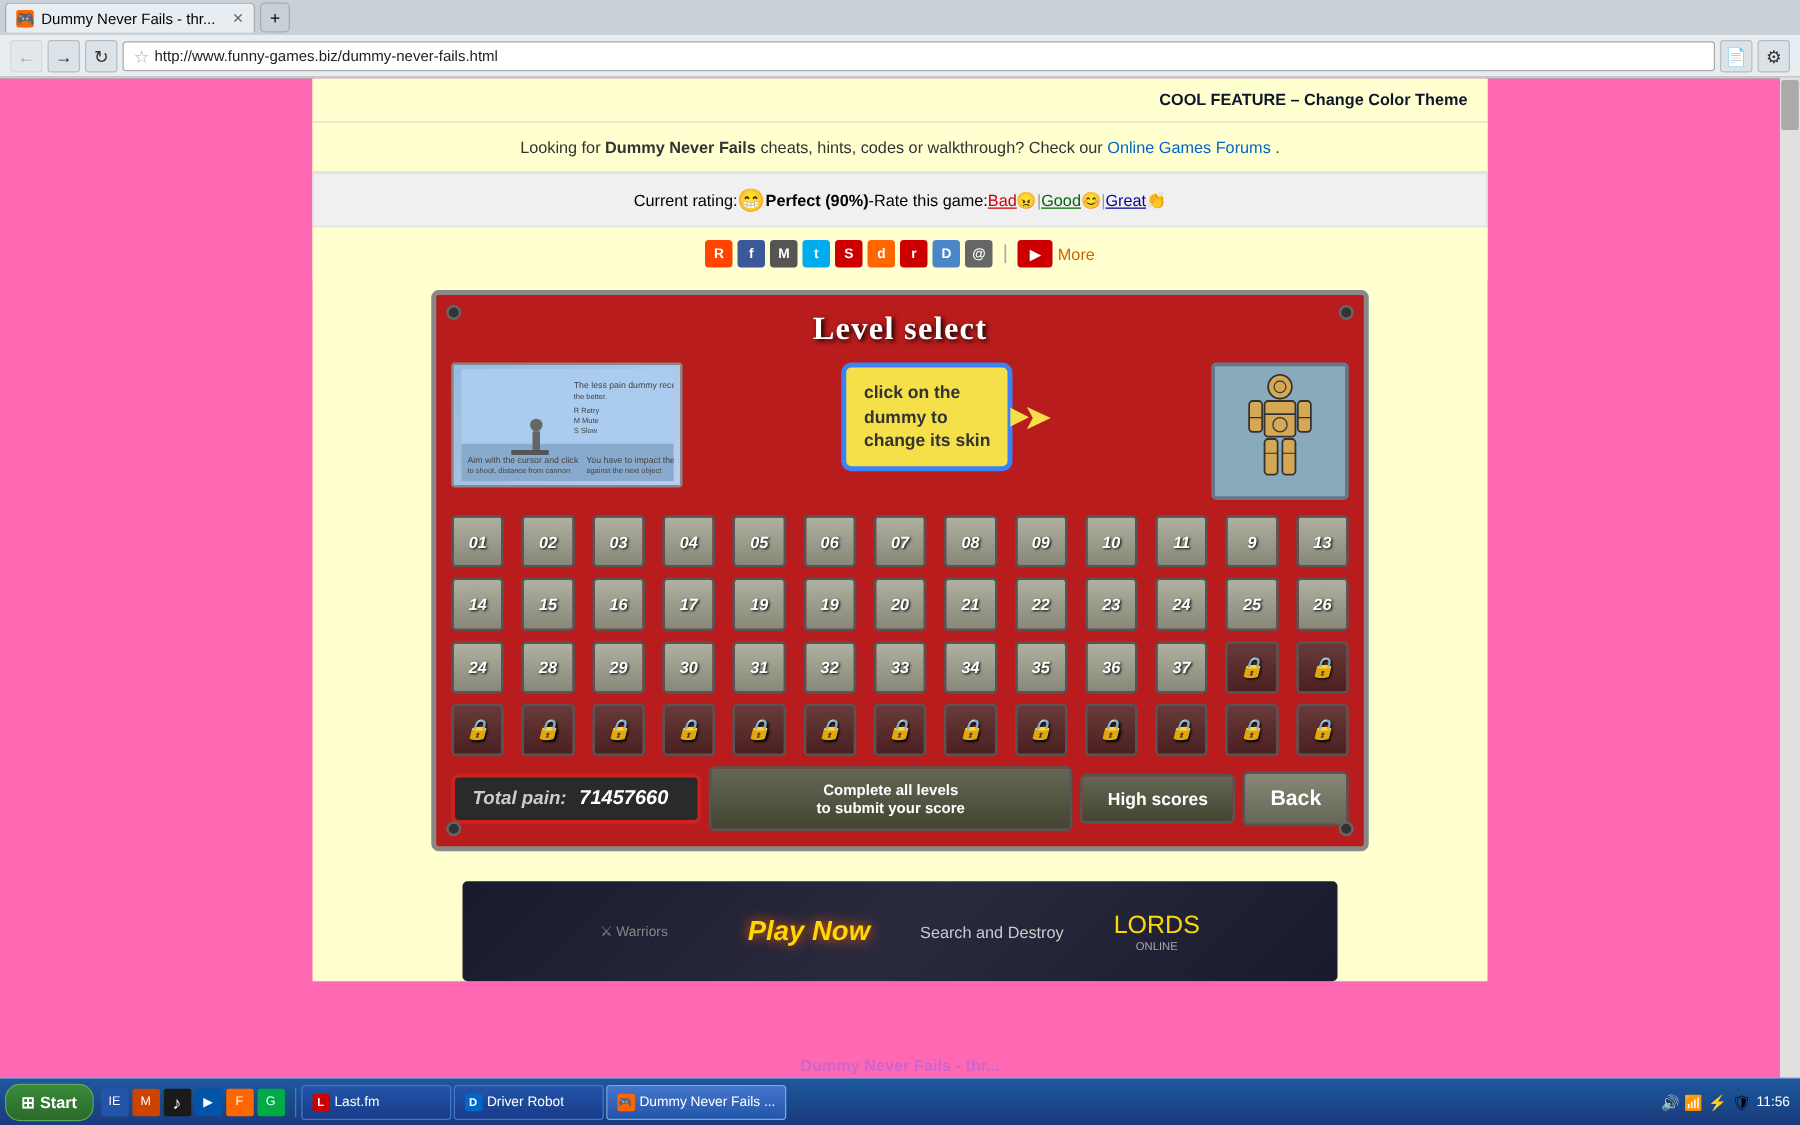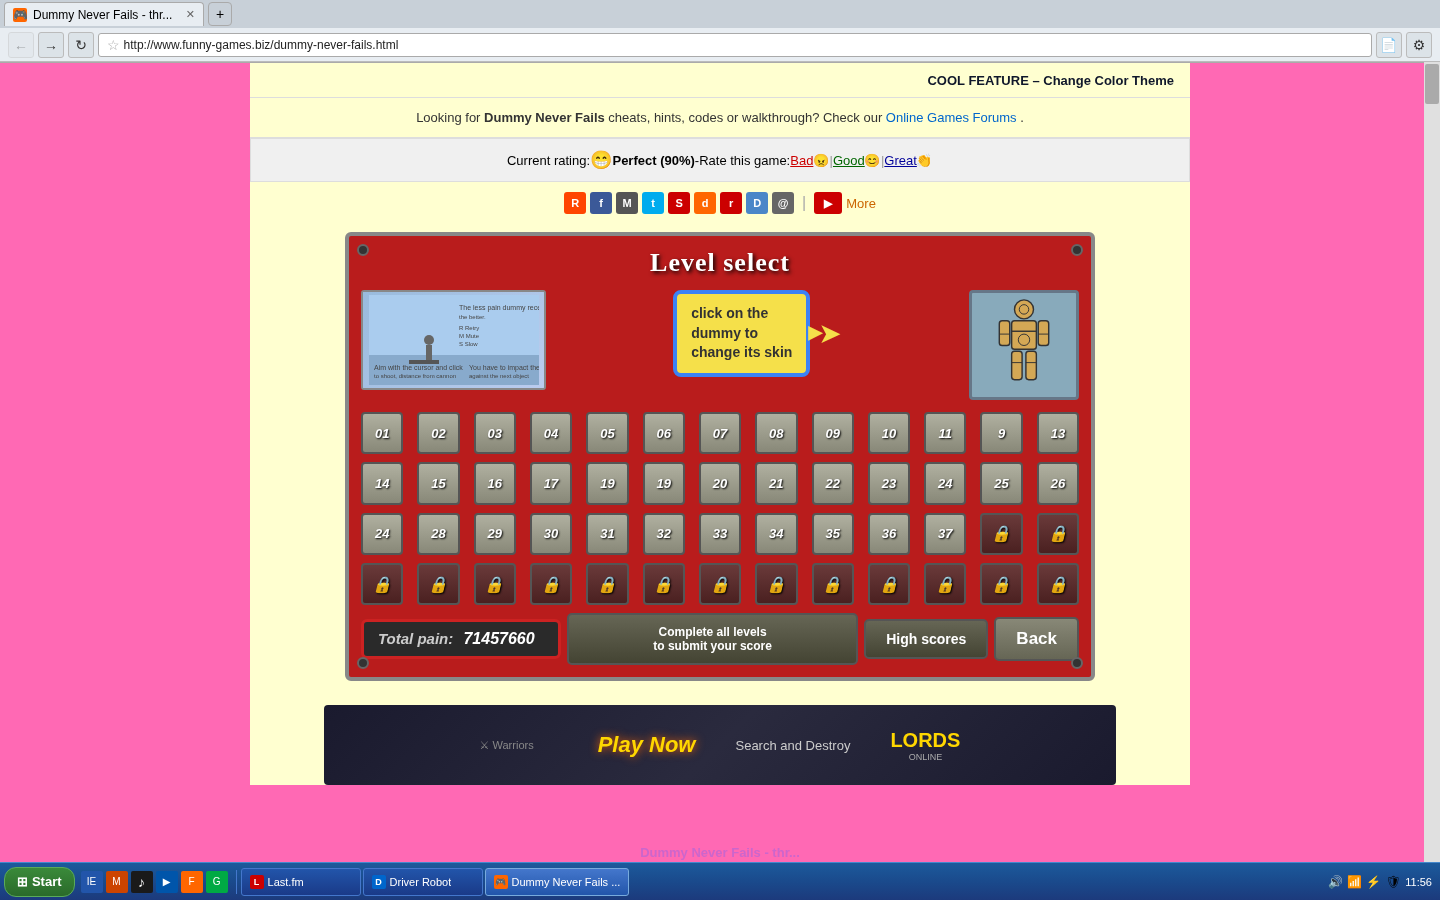--- a/index.html
+++ b/index.html
@@ -399,21 +399,21 @@
       border-radius: 5px;
       padding: 10px 20px;
       color: #fff;
       font-size: 17px;
       font-weight: bold;
       cursor: pointer;
     }
 
     
     .banner-ad {
-      width: 792px;
+      width: 700px;
       height: 80px;
       margin: 16px auto;
       background: linear-gradient(135deg, #1a1a2e 0%, #2a2a3e 50%, #1a1a2e 100%);
       border-radius: 4px;
       display: flex;
       align-items: center;
       justify-content: center;
       position: relative;
       overflow: hidden;
     }
@@ -441,21 +441,21 @@
     }
 
     .banner-search {
       font-size: 13px;
       color: #ccc;
       text-align: right;
     }
 
     .banner-lords {
       font-size: 20px;
-      font-weight: bold;
+      font-weight: normal;
       color: #ffd700;
     }
 
     
     .taskbar {
       position: fixed;
       bottom: 0;
       width: 1440px;
       height: 38px;
       background: linear-gradient(180deg, #1c5a9c 0%, #1a4a8c 50%, #1c3a7c 100%);

